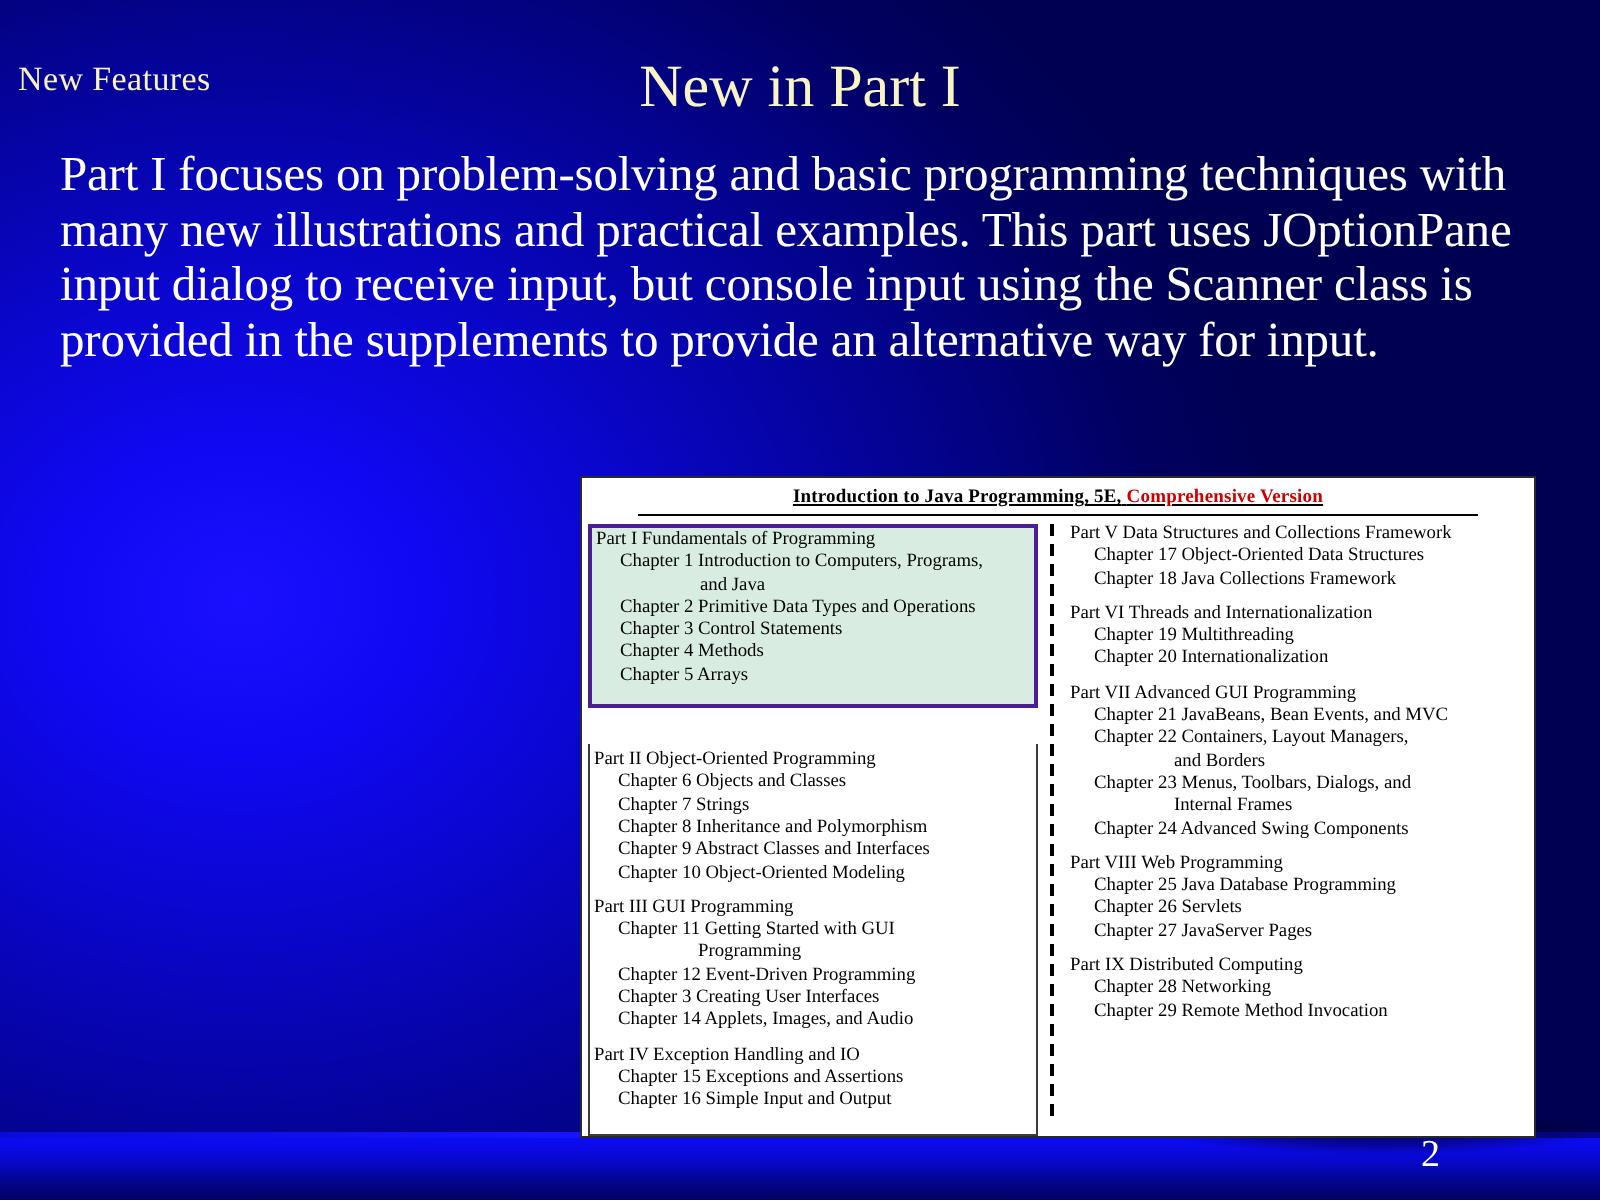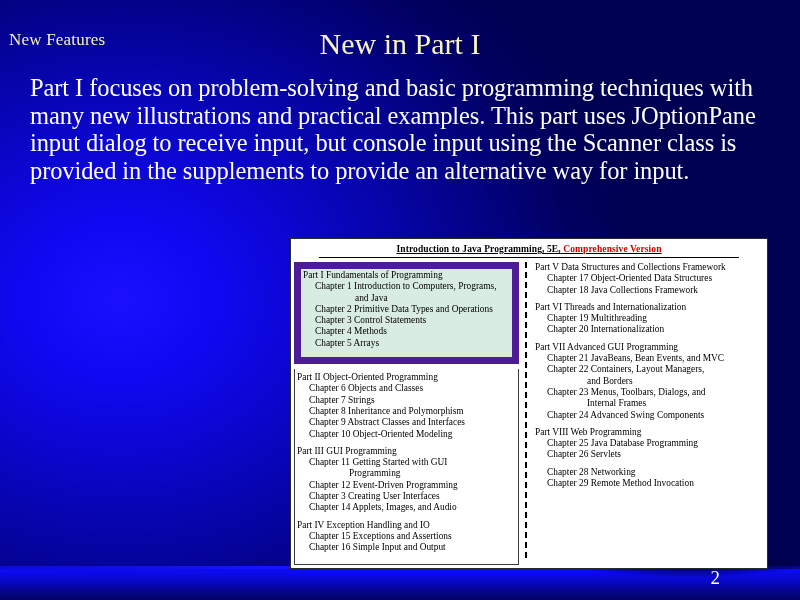--- a/index.html
+++ b/index.html
@@ -169,23 +169,23 @@
   .chapter-cont {
     font-size: 9.4px;
     line-height: 11.3px;
     padding-left: 52px;
     white-space: nowrap;
   }
 
   
   #part1-highlight {
     background: #d8ece2;
-    border: 7px solid #4c1d95;
+    border: 2px solid #4c1d95;
     padding: 1px 4px 2px 2px;
-    margin-bottom: 5px;
+    margin-bottom: 18px;
     margin-right: 4px;
   }
 
   
   #left-lower {
     border: 1px solid #3a3a3a;
     border-top: none;
     margin-right: 4px;
     padding: 3px 2px 2px 2px;
     height: 196px;
@@ -280,22 +280,24 @@
             <div class="chapter">Chapter 22 Containers, Layout Managers,</div>
             <div class="chapter-cont">and Borders</div>
             <div class="chapter">Chapter 23 Menus, Toolbars, Dialogs, and</div>
             <div class="chapter-cont">Internal Frames</div>
             <div class="chapter">Chapter 24 Advanced Swing Components</div>
           </div>
           <div class="part-block">
             <div class="part-title">Part VIII Web Programming</div>
             <div class="chapter">Chapter 25 Java Database Programming</div>
             <div class="chapter">Chapter 26 Servlets</div>
-          </div>
-          <div class="part-block">
+            <div class="chapter">Chapter 27 JavaServer Pages</div>
+          </div>
+          <div class="part-block">
+            <div class="part-title">Part IX Distributed Computing</div>
             <div class="chapter">Chapter 28 Networking</div>
             <div class="chapter">Chapter 29 Remote Method Invocation</div>
           </div>
         </div>
 
     </div>
   </div>
 
   <div id="page-number">2</div>
 

